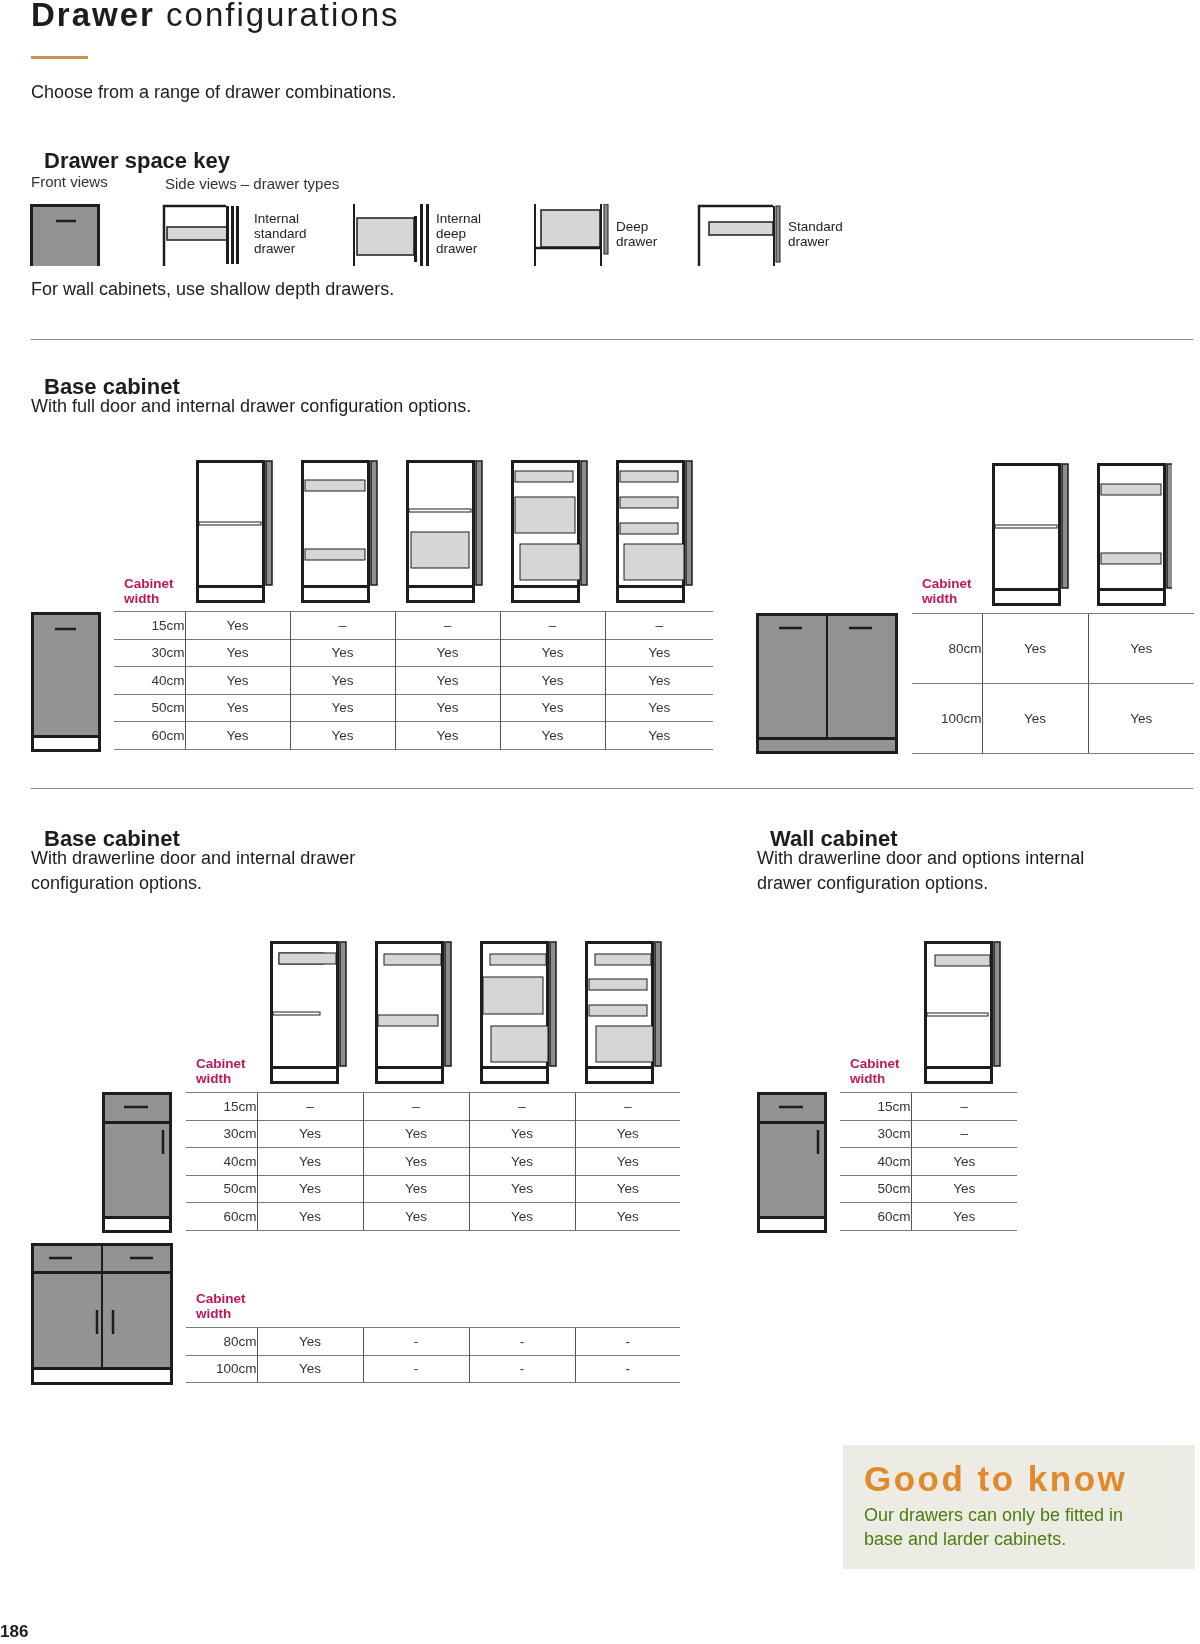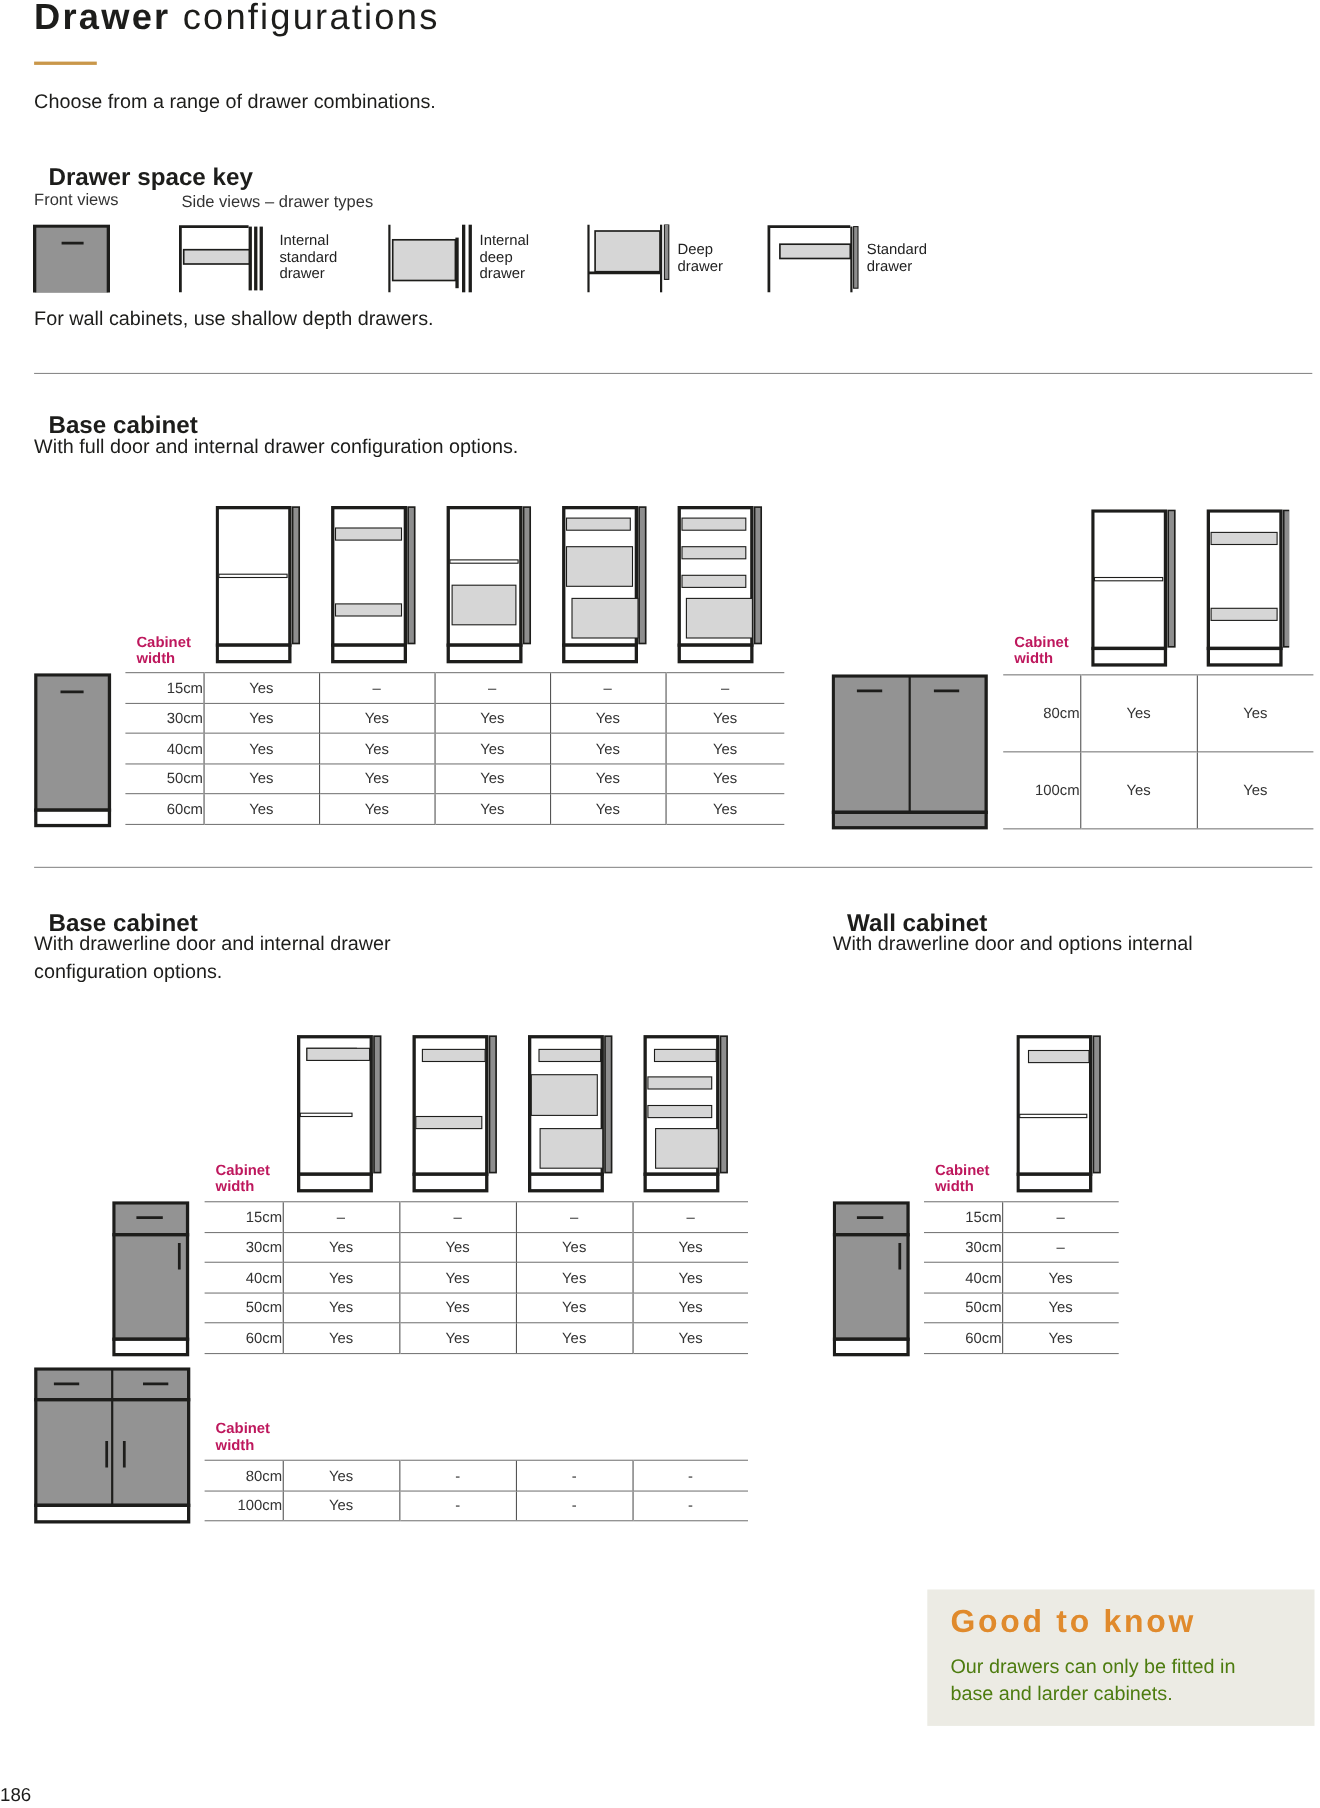--- a/index.html
+++ b/index.html
@@ -16,24 +16,24 @@
   .small { font-size: 15px; color: #333; }
   .key-label { font-size: 13.5px; line-height: 15px; color: #222; }
   .hr { height: 1px; background: #8a8a8a; }
   table.grid { border-collapse: collapse; font-size: 13.5px; color: #333; }
   table.grid td { border-top: 1.5px solid #7a7a7a; text-align: center; height: 26.5px; padding: 0; }
   table.grid tr:last-child td { border-bottom: 1.5px solid #7a7a7a; }
   table.grid td + td { border-left: 1px solid #555; }
   table.grid td.w { text-align: right; padding-left: 6px; }
   .cw { font-size: 13.5px; font-weight: 700; line-height: 15px; color: #be185d; }
   .gtk { left: 843px; top: 1445px; width: 352px; height: 124px; background: #ecebe4; }
-  .gtk-title { position: absolute; left: 21px; top: 14px; font-size: 29px; font-weight: 700;
+  .gtk-title { position: absolute; left: 21px; top: 14px; font-size: 35px; font-weight: 700;
                color: #e08a2c; letter-spacing: 2.5px; }
   .gtk-body { position: absolute; left: 21px; top: 58px; font-size: 18px; line-height: 24px; color: #4d7c0f; }
-  .pageno { left: 0; top: 1622px; font-size: 17px; font-weight: 400; }
+  .pageno { left: 0; top: 1622px; font-size: 17px; font-weight: 700; }
 </style>
 </head>
 <body>
 
 <svg width="0" height="0" style="position:absolute">
   <defs>
 
     <g id="frame">
       <rect x="1.5" y="1.5" width="66" height="125" fill="#fff" stroke="#1d1d1b" stroke-width="3"></rect>
       <rect x="1.5" y="126.5" width="66" height="15" fill="#fff" stroke="#1d1d1b" stroke-width="3"></rect>
@@ -386,20 +386,21 @@
         <td>-</td>
         <td>-</td>
         <td>-</td>
       </tr>
   </tbody>
 </table>
 
 <h2 class="abs" style="left:757px; top:813px;">Wall cabinet</h2>
 <div class="abs sub" style="left:757px; top:846px;">
   <div>With drawerline door and options internal</div>
+    <div>drawer configuration options.</div>
 </div>
 
 <svg class="abs" style="left:924px; top:941px;" width="80" height="145">
   <g>
     <use href="#frame"></use>
     <rect x="11" y="14" width="55" height="11" fill="#d6d6d6" stroke="#1d1d1b" stroke-width="1"></rect>
     <rect x="3" y="72" width="61" height="3" fill="#fff" stroke="#1d1d1b" stroke-width="1"></rect>
   </g>
 </svg>
 

